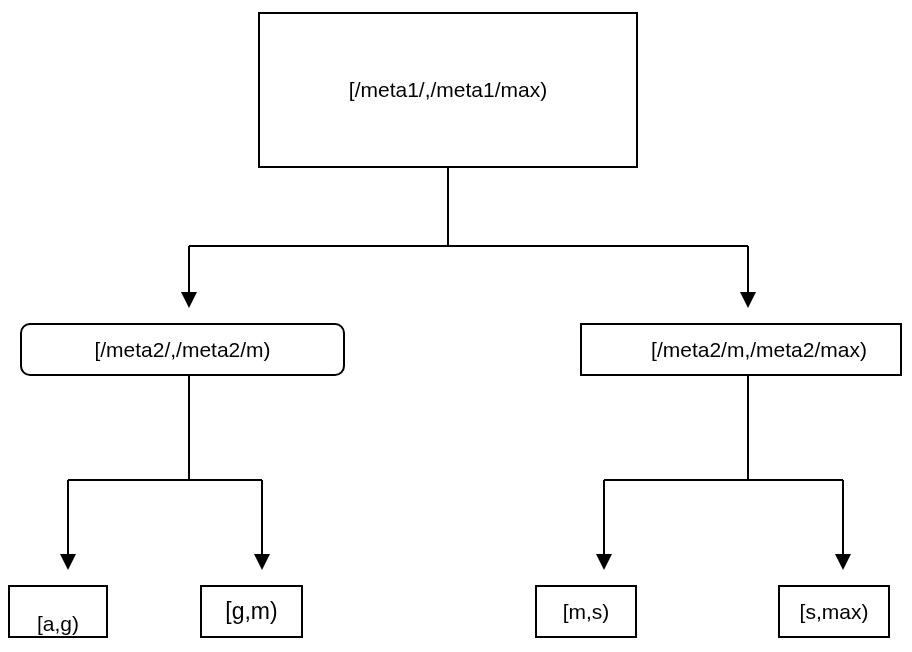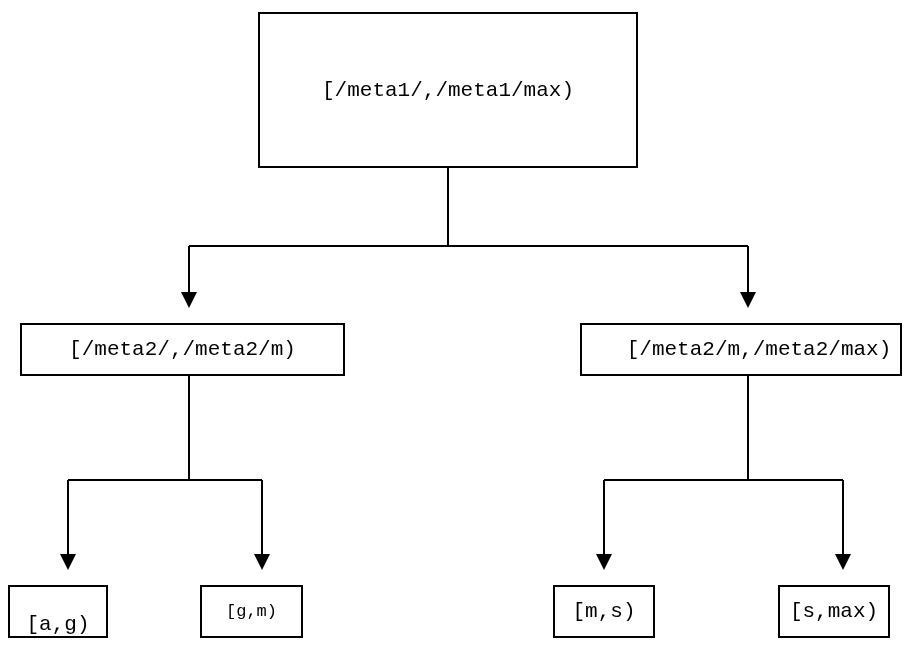--- a/index.html
+++ b/index.html
@@ -34,39 +34,40 @@
     display: flex;
     align-items: center;
     justify-content: center;
     color: #000000;
     font-family: "DejaVu Sans Mono", "Liberation Mono", monospace;
     white-space: pre;
     letter-spacing: 0px;
   }
   .node-label {
     display: block;
-    font-family: Liberation Mono, monospace;
+    font-family: Liberation Sans, sans-serif;
     color: #000000;
     white-space: pre;
   }
   
   #node-root {
     left: 258px;
     top: 12px;
     width: 380px;
     height: 156px;
     font-size: 21px;
   }
   
   #node-mid-left {
     left: 20px;
     top: 323px;
     width: 325px;
     height: 53px;
     font-size: 21px;
+    border-radius: 10px;
   }
   #node-mid-right {
     left: 580px;
     top: 323px;
     width: 322px;
     height: 53px;
     font-size: 21px;
     padding-left: 36px;
   }
   
@@ -76,24 +77,24 @@
     width: 100px;
     height: 53px;
     font-size: 21px;
     align-items: flex-end;
   }
   #node-leaf-1 {
     left: 200px;
     top: 585px;
     width: 103px;
     height: 53px;
-    font-size: 17px;
+    font-size: 23px;
   }
   #node-leaf-2 {
-    left: 553px;
+    left: 535px;
     top: 585px;
     width: 102px;
     height: 53px;
     font-size: 21px;
   }
   #node-leaf-3 {
     left: 778px;
     top: 585px;
     width: 112px;
     height: 53px;

